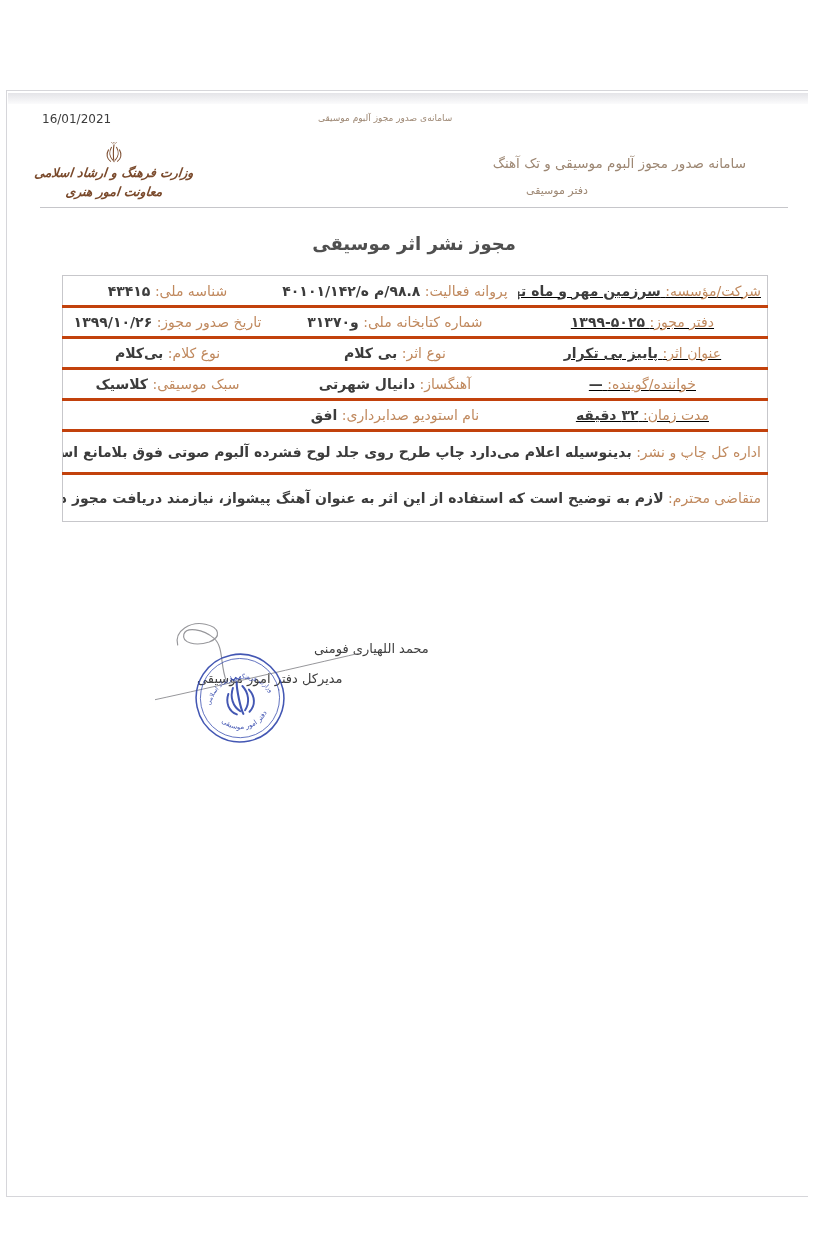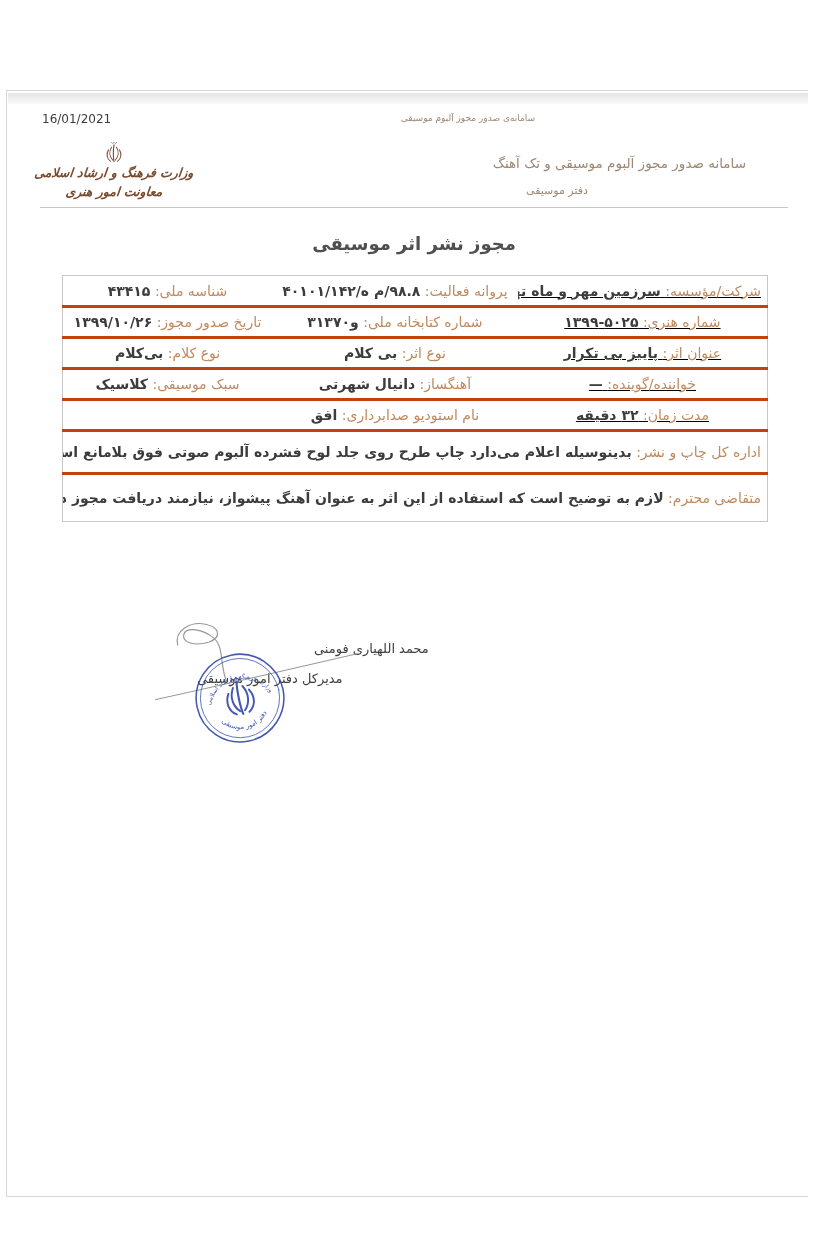--- a/index.html
+++ b/index.html
@@ -21,21 +21,21 @@
     border:1px solid #d6d6da;background:#fff;box-sizing:border-box;
   }
   .top-strip{
     position:absolute;left:1px;right:1px;top:2px;height:11px;
     background:linear-gradient(to bottom,#e4e4e8,#fbfbfc);
   }
   .print-date{
     position:absolute;left:42px;top:112px;font-size:12px;color:#3c3c3c;direction:ltr;
   }
   .top-caption{
-    position:absolute;left:318px;top:113px;width:300px;text-align:center;
+    position:absolute;left:318px;top:113px;width:300px;text-align:left;
     font-size:9px;color:var(--header_tan);direction:rtl;
   }
   .hdr-title{
     position:absolute;right:62px;top:155px;font-size:13.5px;color:var(--header_tan);
     direction:rtl;white-space:nowrap;
   }
   .hdr-subtitle{
     position:absolute;left:526px;top:184px;font-size:11px;color:var(--header_tan);
     direction:rtl;white-space:nowrap;
   }
@@ -114,21 +114,21 @@
   <div class="doc-title">مجوز نشر اثر موسیقی</div>
 
   <table class="fields">
     <tbody>
       <tr class="r-field">
         <td class="c1"><span class="lbl">شرکت/مؤسسه:</span> <span class="val">سرزمین مهر و ماه تهران</span></td>
         <td class="c2"><span class="lbl">پروانه فعالیت:</span> <span class="val">۹۸.۸/م ه/۴۰۱۰۱/۱۴۲</span></td>
         <td class="c3"><span class="lbl">شناسه ملی:</span> <span class="val">۴۳۴۱۵</span></td>
       </tr>
       <tr class="r-field">
-        <td class="c1"><span class="lbl">شماره هنری:</span> <span class="val">۵۰۲۵-۱۳۹۹</span></td>
+        <td class="c1"><span class="lbl">دفتر مجوز:</span> <span class="val">۵۰۲۵-۱۳۹۹</span></td>
         <td class="c2"><span class="lbl">شماره کتابخانه ملی:</span> <span class="val">و۳۱۳۷۰</span></td>
         <td class="c3"><span class="lbl">تاریخ صدور مجوز:</span> <span class="val">۱۳۹۹/۱۰/۲۶</span></td>
       </tr>
       <tr class="r-field">
         <td class="c1"><span class="lbl">عنوان اثر:</span> <span class="val">پاییز بی تکرار</span></td>
         <td class="c2"><span class="lbl">نوع اثر:</span> <span class="val">بی کلام</span></td>
         <td class="c3"><span class="lbl">نوع کلام:</span> <span class="val">بی‌کلام</span></td>
       </tr>
       <tr class="r-field">
         <td class="c1"><span class="lbl">خواننده/گوینده:</span> <span class="val">—</span></td>

